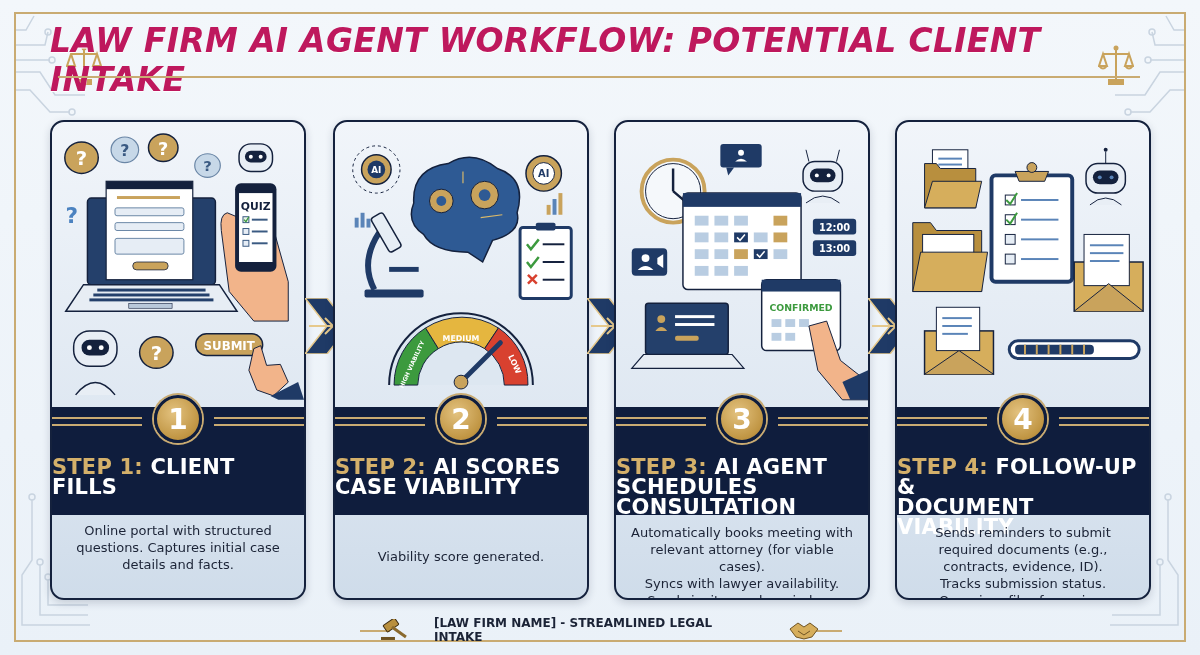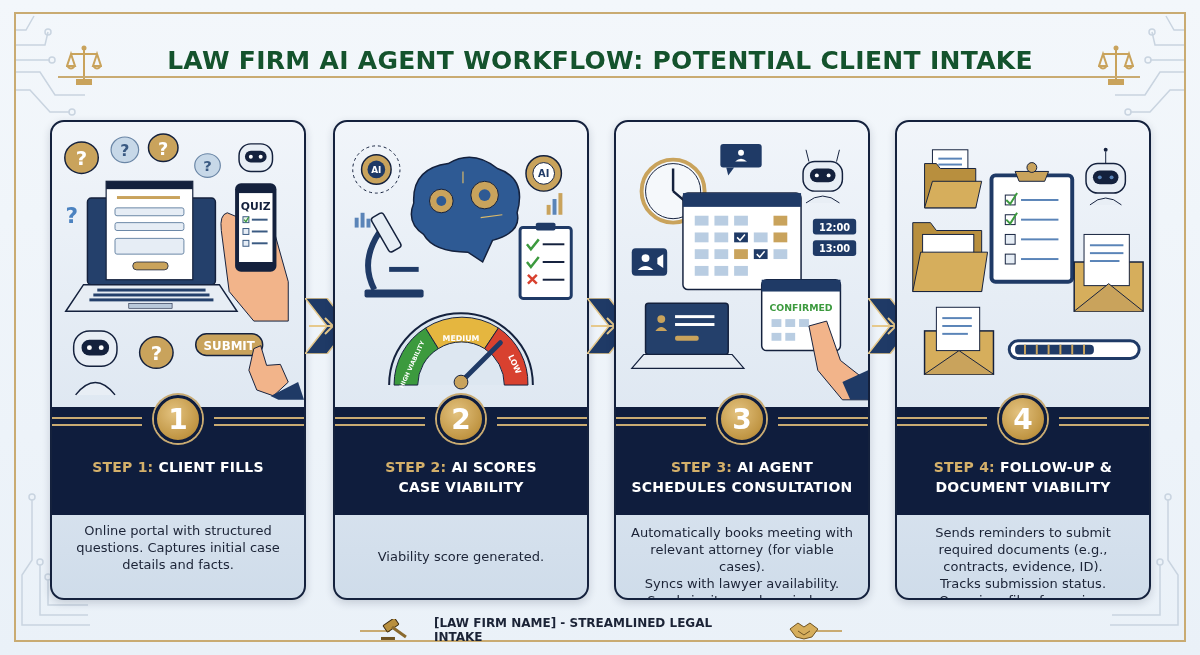--- a/index.html
+++ b/index.html
@@ -14,22 +14,23 @@
     position: absolute; left: 14px; top: 12px; width: 1172px; height: 630px;
     border: 2px solid #c9ab72;
   }
   .circuit { position: absolute; inset: 0; pointer-events: none; }
   .title-bar {
     position: absolute; left: 50px; top: 36px; width: 1100px; height: 48px;
     display: flex; align-items: center; justify-content: center;
   }
   .title-bar h1 {
     font-family: "DejaVu Sans", sans-serif; font-weight: bold;
-    font-size: 25px; letter-spacing: 0.3px; color: #14532d;
+    font-size: 33px; letter-spacing: 0.3px; color: #be185d;
     text-shadow: 0 1px 0 #fff;
+    font-style: italic;
   }
   .title-underline {
     position: absolute; left: 58px; top: 76px; width: 1082px; height: 2px;
     background: #c9ab72;
   }
   .scale-icon { position: absolute; top: 44px; width: 36px; height: 42px; }
   .scale-left { left: 66px; } .scale-right { left: 1098px; }
 
   .card {
     position: absolute; top: 120px; width: 256px; height: 480px;
@@ -51,22 +52,22 @@
   .num-badge {
     position: absolute; left: 50%; top: -12px; transform: translateX(-50%);
     width: 48px; height: 48px; border-radius: 50%;
     background: radial-gradient(circle at 40% 35%, #e3c27f 0%, #c09543 70%, #9c7430 100%);
     border: 3px solid #0f1d3d; box-shadow: 0 0 0 2px #c9ab72;
     color: #fff; font-weight: bold; font-size: 28px;
     display: flex; align-items: center; justify-content: center;
   }
   .step-title {
     position: absolute; left: 0; top: 50px; width: 100%;
-    text-align: center; color: #fff; font-weight: bold;
-    font-size: 14px; line-height: 20px; letter-spacing: 0.2px;
+    text-align: left; color: #fff; font-weight: bold;
+    font-size: 21px; line-height: 20px; letter-spacing: 0.2px;
   }
   .step-title .gold { color: #d4b06a; }
   .desc {
     position: absolute; left: 10px; right: 10px; top: 400px;
     text-align: center; font-size: 13px; line-height: 17px; color: #1b2336;
   }
   .desc p { margin-bottom: 3px; }
   .bullets { list-style: none; text-align: left; margin-left: 30px; margin-top: 4px; }
   .bullets li { position: relative; padding-left: 14px; font-size: 13px; line-height: 17px; margin-top: 32px; }
   .bullets li::before {

